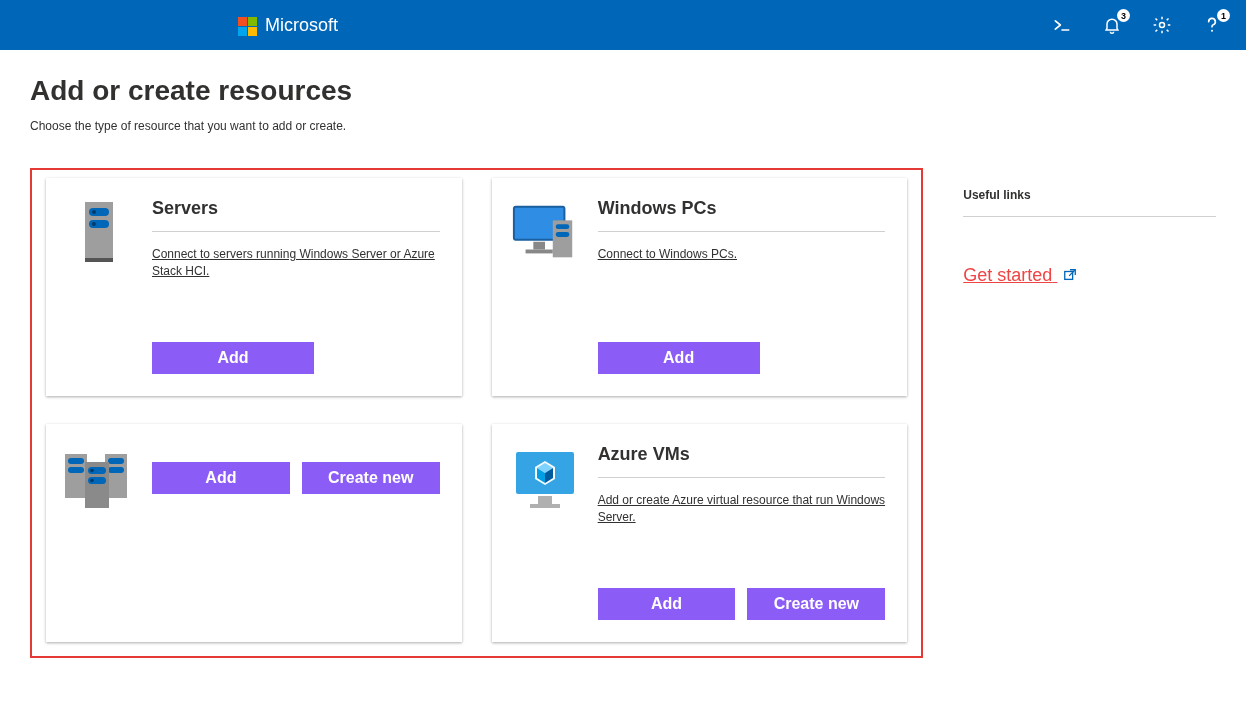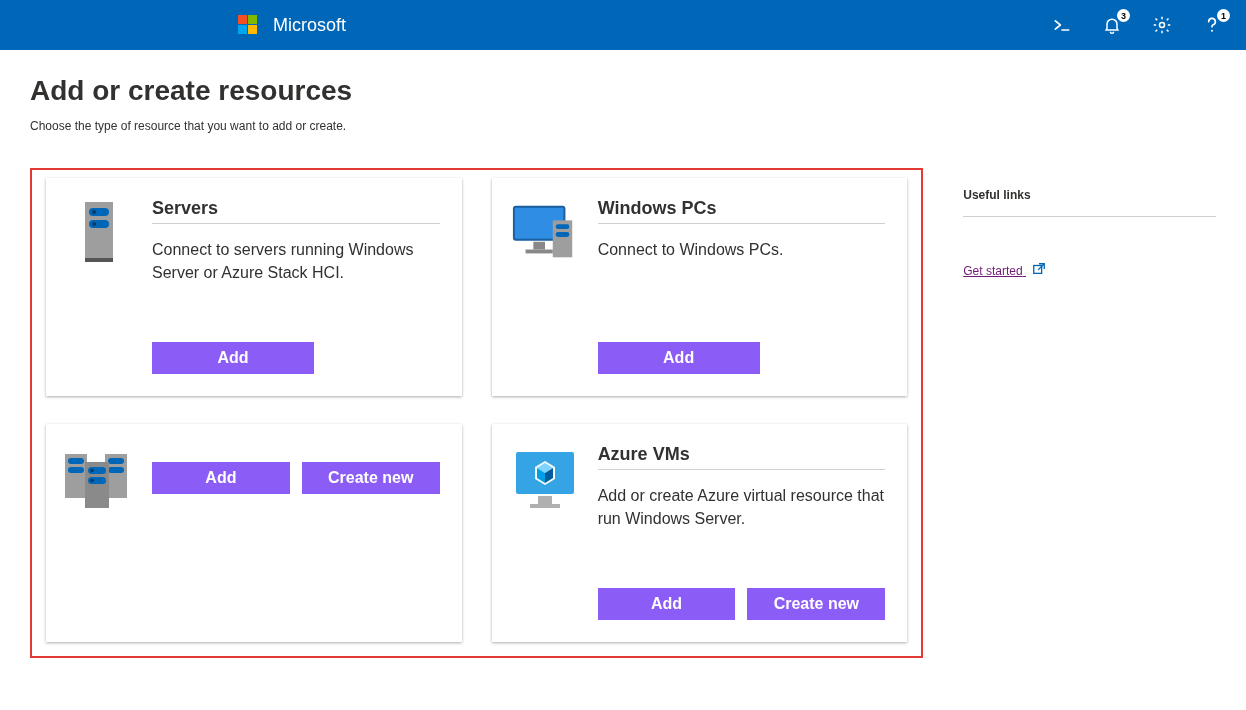--- a/index.html
+++ b/index.html
@@ -13,22 +13,22 @@
   .topbar {
     height: 50px;
     background: #0067b8;
     display: flex;
     align-items: center;
     padding: 0 16px 0 238px;
     color: #fff;
   }
   .brand {
     display: flex;
-    align-items: flex-start;
-    gap: 16px;
+    align-items: flex-end;
+    gap: 8px;
     font-size: 18px;
     font-weight: 400;
   }
   .ms-logo {
     display: grid;
     grid-template-columns: 9px 9px;
     grid-template-rows: 9px 9px;
     gap: 1px;
   }
   .ms-logo span:nth-child(1){background:#f25022;}
@@ -112,28 +112,29 @@
     padding-top: 4px;
   }
   .card-body {
     flex: 1;
     display: flex;
     flex-direction: column;
   }
   .card-title {
     font-size: 18px;
     font-weight: 600;
-    padding-bottom: 4px;
+    padding-bottom: 12px;
     border-bottom: 1px solid #d0d0d0;
     margin-bottom: 14px;
   }
   .card-desc {
-    font-size: 16px;
+    font-size: 12px;
     line-height: 1.45;
     flex: 1;
+    text-decoration: underline;
   }
   .card-buttons {
     display: flex;
     gap: 12px;
     margin-top: 18px;
   }
   .btn {
     background: #8b5cf6;
     color: #fff;
     border: none;
@@ -152,23 +153,23 @@
     padding-top: 20px;
   }
   .side-title {
     font-size: 12px;
     font-weight: 600;
     padding-bottom: 14px;
     border-bottom: 1px solid #d0d0d0;
     margin-bottom: 44px;
   }
   .side-link {
-    color: #701a75;
+    color: #ef4444;
     text-decoration: underline;
-    font-size: 12px;
+    font-size: 18px;
     display: inline;
     line-height: 1.6;
   }
   .side-link-row {
     margin-bottom: 20px;
   }
   .ext-icon {
     display: inline-block;
     margin-left: 6px;
     vertical-align: middle;

